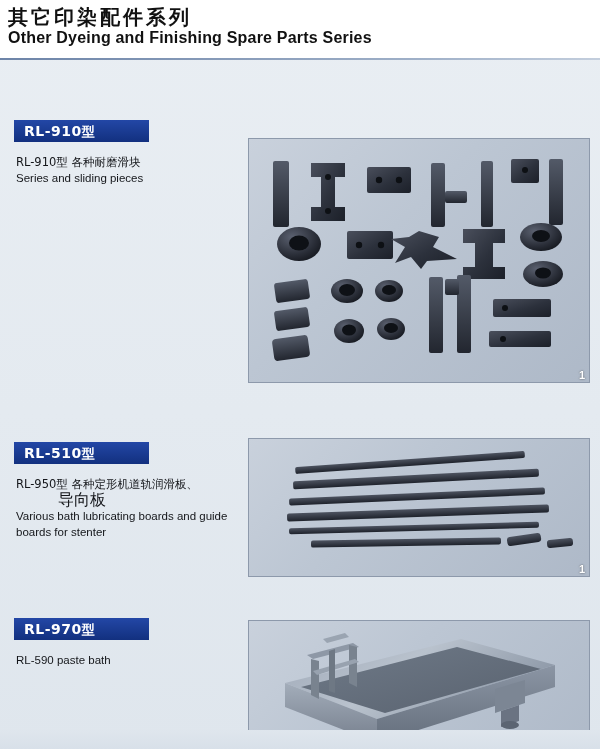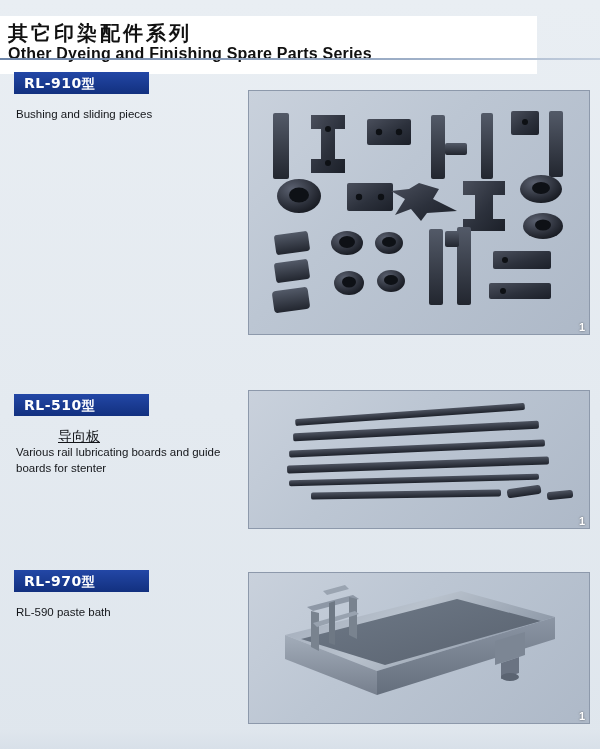--- a/index.html
+++ b/index.html
@@ -26,22 +26,22 @@
   }
   .page-inner {
     position: absolute;
     left: 0; top: 0; right: 0; bottom: 0;
     background: linear-gradient(to bottom, #e9eef3, #e4eaf0 55%, #dfe6ed 100%);
   }
 
   
   .header {
     position: absolute;
-    left: 0; top: 16px;
-    width: 537px;
+    left: 0; top: 0;
+    width: 600px;
     height: 58px;
     background: #ffffff;
     padding-left: 8px;
     box-sizing: border-box;
   }
   .header-cn {
     font-family: "DejaVu Sans", "Liberation Sans", sans-serif;
     font-size: 20px;
     font-weight: bold;
     color: #111111;
@@ -64,20 +64,21 @@
     width: 600px;
     height: 2px;
     background: linear-gradient(to right, #6d84a8, #9fb0c8 70%, #c3cedd);
   }
 
   
   .section {
     position: absolute;
     left: 0;
     width: 600px;
+    margin-top: 48px;
   }
   #sec0 { top: 68px; height: 250px; }
   #sec1 { top: 390px; height: 155px; }
   #sec2 { top: 566px; height: 160px; }
 
   .tag {
     position: absolute;
     left: 14px;
     top: 4px;
     width: 135px;
@@ -107,24 +108,23 @@
     color: #14161a;
     line-height: 16px;
   }
   .caption .cn {
     font-family: "DejaVu Sans", "Liberation Sans", sans-serif;
     font-size: 11.5px;
     display: block;
   }
   .caption .cn-2 {
     font-family: "DejaVu Sans", "Liberation Sans", sans-serif;
-    font-size: 14px;
+    font-size: 16px;
     display: block;
     padding-left: 42px;
-    text-decoration: underline;
   }
   .caption .en {
     font-family: "Liberation Sans", sans-serif;
     font-size: 11.5px;
     display: block;
   }
 
   
   .photo {
     position: absolute;
@@ -169,21 +169,22 @@
     <div class="header-cn">其它印染配件系列</div>
     <div class="header-en">Other Dyeing and Finishing Spare Parts Series</div>
   </div>
   <div class="header-rule"></div>
 
   <div class="section" id="sec0">
     <div class="tag">
       <span>RL-910</span><span class="tag-suffix">型</span>
     </div>
     <div class="caption">
-      <span class="en">Bushing and sliding pieces</span>
+      <span class="cn">RL-910型 各种耐磨滑块</span>
+      <span class="en">Series and sliding pieces</span>
     </div>
 
     <div class="photo" id="photo0">
       <svg class="parts-svg" width="340" height="243" viewBox="0 0 340 243">
         <defs>
           <linearGradient id="plate" x1="0" y1="0" x2="1" y2="1">
             <stop offset="0%" stop-color="#4a4f5c"></stop>
             <stop offset="55%" stop-color="#2c313c"></stop>
             <stop offset="100%" stop-color="#1c2029"></stop>
           </linearGradient>
@@ -251,22 +252,23 @@
       </svg>
       <div class="photo-num">1</div>
     </div>
   </div>
 
   <div class="section" id="sec1">
     <div class="tag">
       <span>RL-510</span><span class="tag-suffix">型</span>
     </div>
     <div class="caption">
+      <span class="cn">RL-950型 各种定形机道轨润滑板、</span>
       <span class="cn-2">导向板</span>
-      <span class="en">Various rail lubricating boards and guide boards for stenter</span>
+      <span class="en">Various bath lubricating boards and guide boards for stenter</span>
     </div>
 
     <div class="photo" id="photo1">
       <svg class="parts-svg" width="340" height="137" viewBox="0 0 340 137">
         <defs>
           <linearGradient id="bar" x1="0" y1="0" x2="0" y2="1">
             <stop offset="0%" stop-color="#4d5360"></stop>
             <stop offset="100%" stop-color="#1e222b"></stop>
           </linearGradient>
         </defs>

